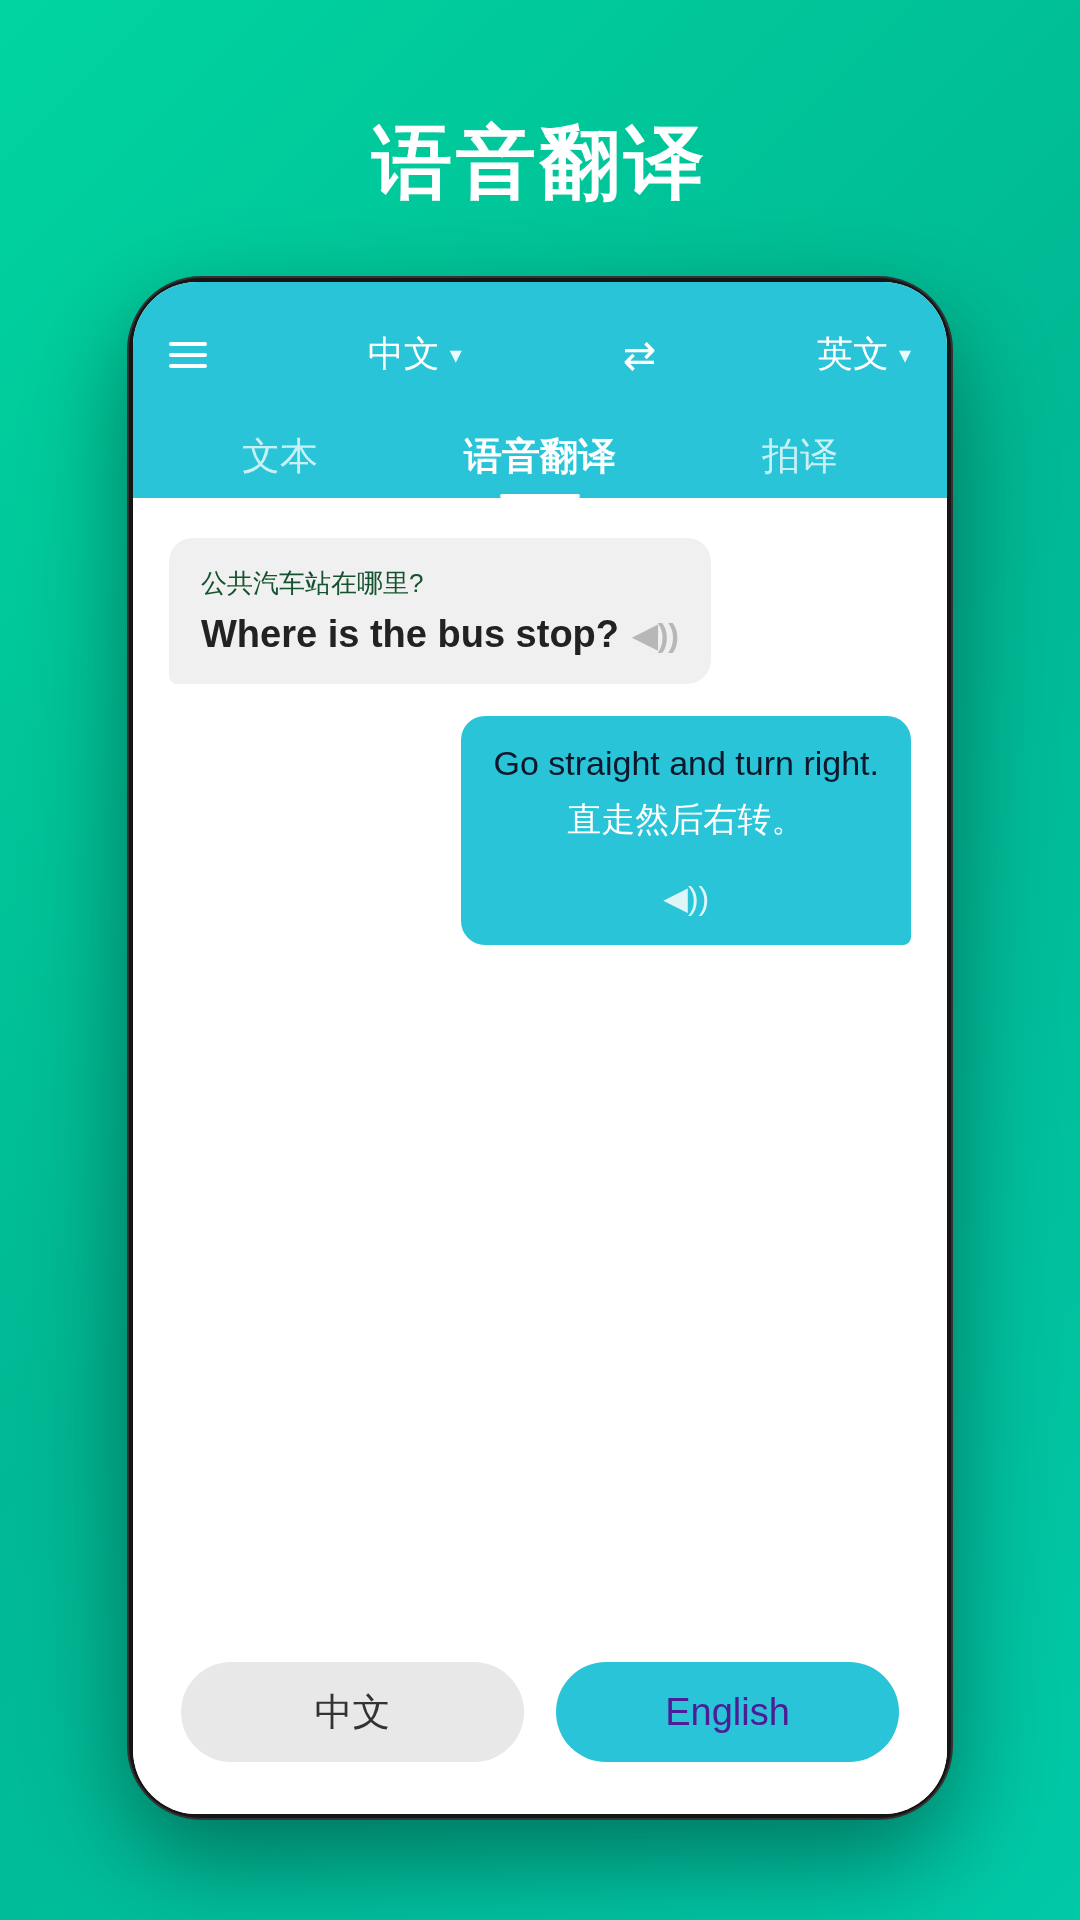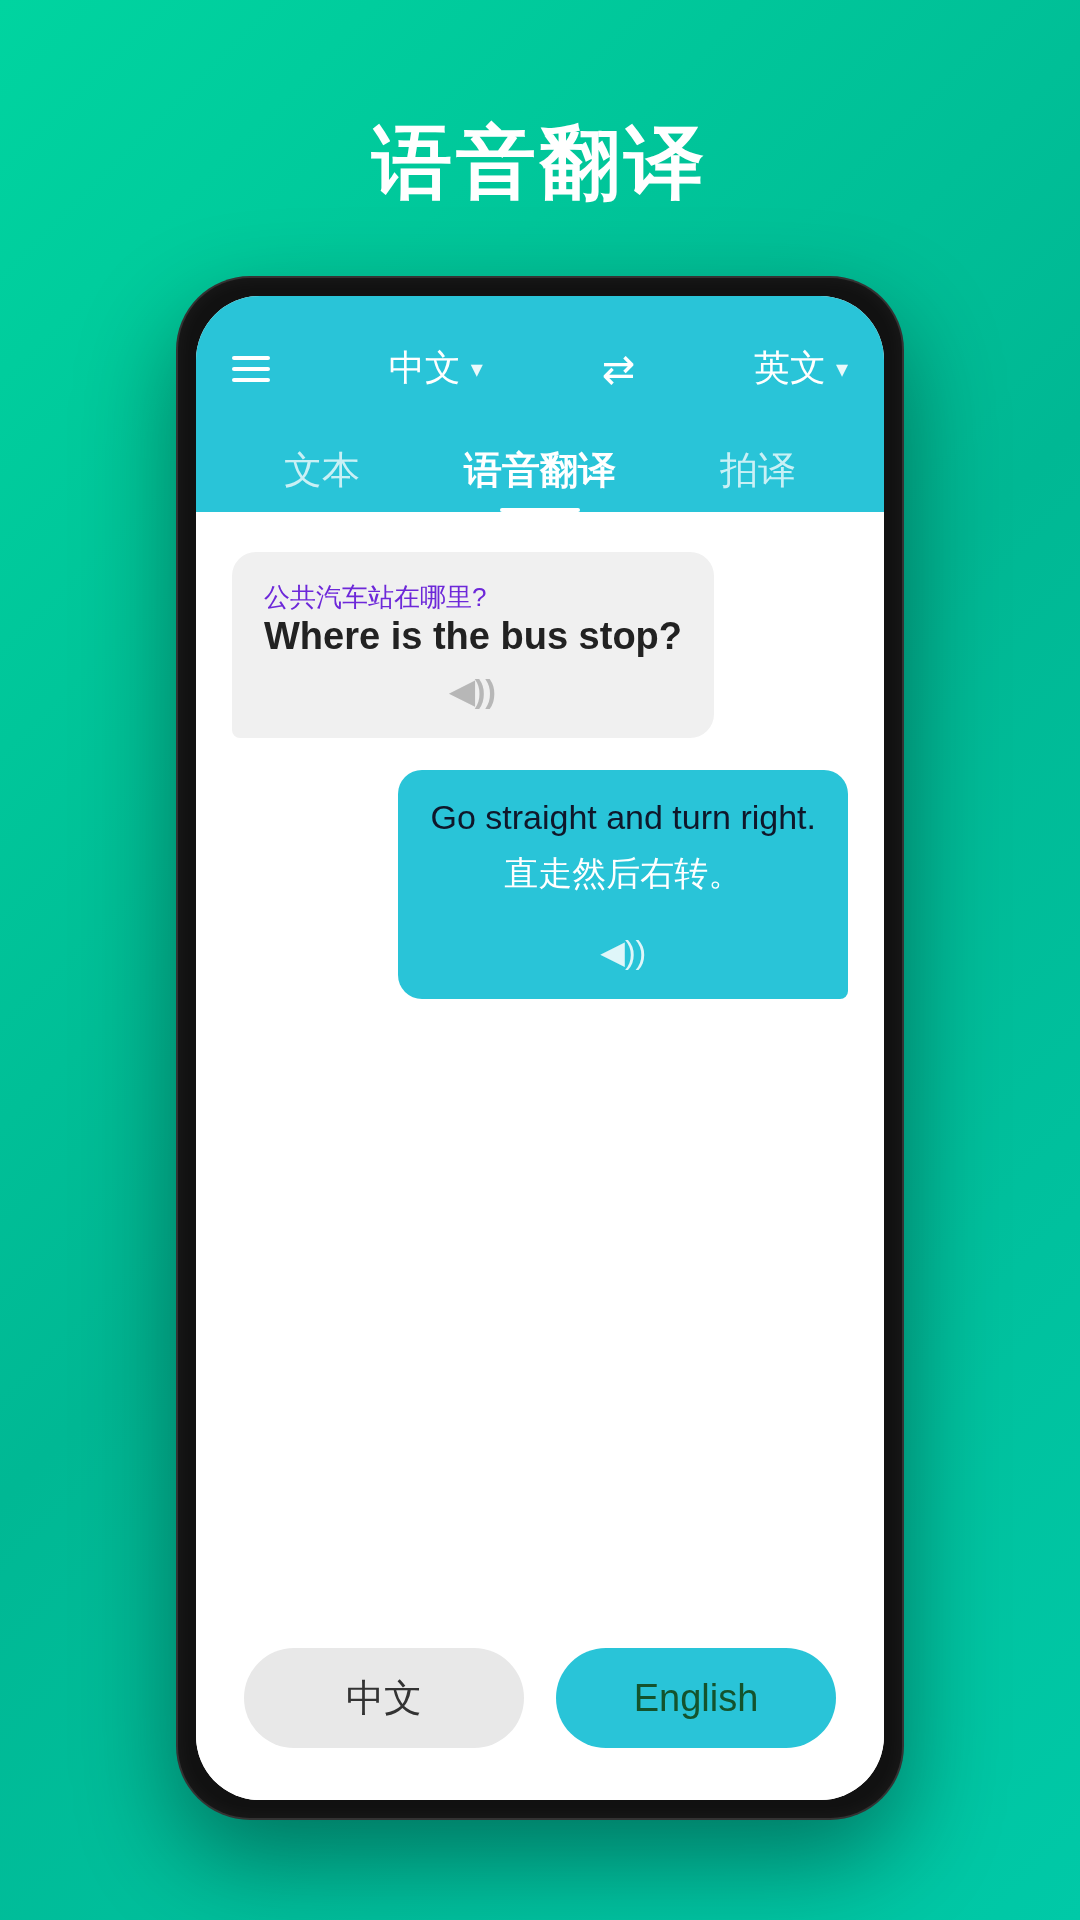--- a/index.html
+++ b/index.html
@@ -19,25 +19,25 @@
       color: white;
       font-size: 80px;
       font-weight: 700;
       margin-top: 110px;
       margin-bottom: 60px;
       letter-spacing: 4px;
     }
 
     
     .phone-shell {
-      width: 724px;
+      width: 822px;
       height: 1540px;
       background: #111;
       border-radius: 72px;
-      padding: 18px;
+      padding: 4px;
       box-shadow:
         0 0 0 2px #333,
         0 40px 100px rgba(0,0,0,0.4),
         inset 0 0 20px rgba(255,255,255,0.05);
       position: relative;
     }
 
     .phone-inner {
       width: 100%;
       height: 100%;
@@ -145,31 +145,31 @@
     .bubble-left {
       background: #f0f0f0;
       border-radius: 24px 24px 24px 8px;
       padding: 28px 32px;
       max-width: 85%;
       align-self: flex-start;
     }
 
     .bubble-left .original-text {
       font-size: 26px;
-      color: #6d28d9;
+      color: #14532d;
+      margin-bottom: 12px;
     }
 
     .bubble-left .main-text {
       font-size: 38px;
       font-weight: 600;
       color: #222;
       display: flex;
       align-items: center;
       gap: 14px;
-      flex-direction: column;
     }
 
     .sound-icon {
       color: #aaa;
       font-size: 32px;
       opacity: 0.8;
     }
 
     .bubble-right {
       background: #29c4d8;
@@ -224,21 +224,21 @@
       font-weight: 500;
     }
 
     .btn-english {
       flex: 1;
       height: 100px;
       background: #29c4d8;
       border: none;
       border-radius: 50px;
       font-size: 38px;
-      color: #14532d;
+      color: #4c1d95;
       cursor: pointer;
       font-family: inherit;
       font-weight: 500;
     }
   </style>
 </head>
 <body>
 
 <h1 class="page-title">语音翻译</h1>
 

